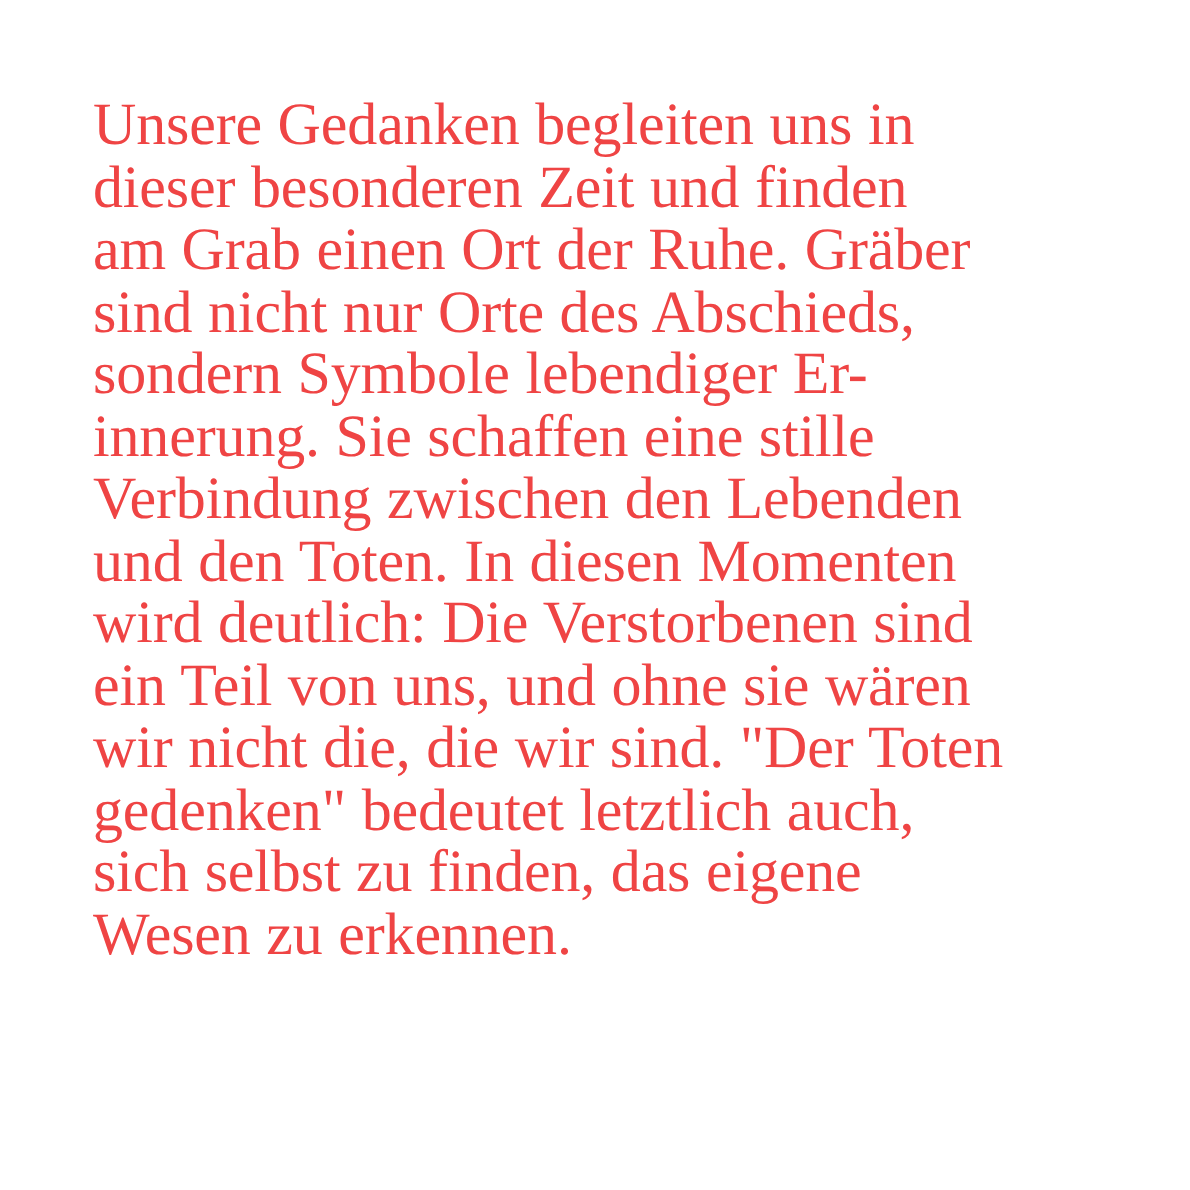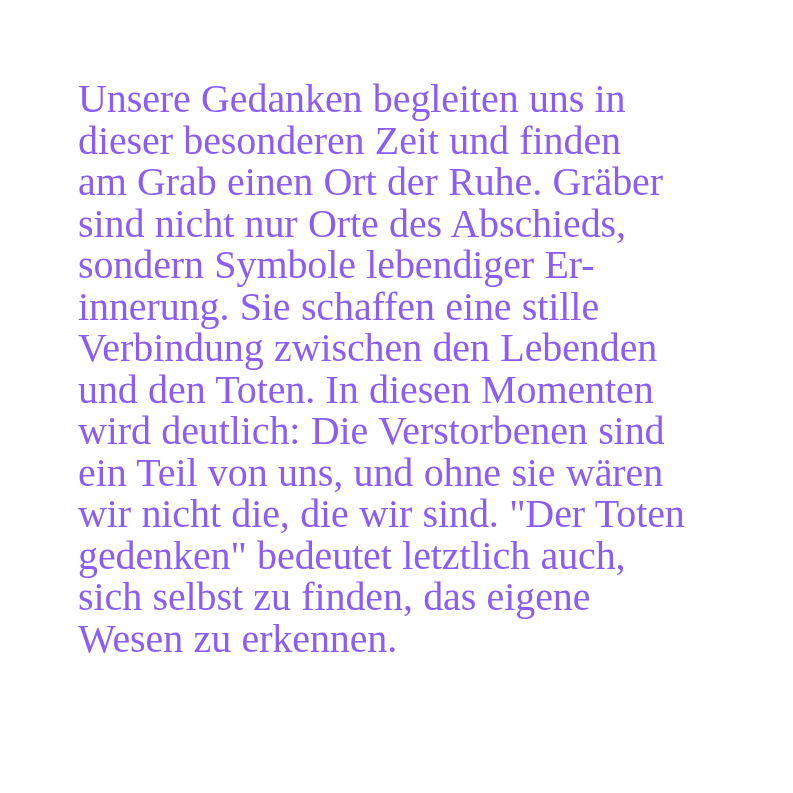--- a/index.html
+++ b/index.html
@@ -20,25 +20,25 @@
     background: #ffffff;
     box-sizing: border-box;
   }
   .text-block {
     position: absolute;
     left: 62px;
     top: 62px;
     width: 672px;
   }
   .passage {
-    margin: 16px;
+    margin: 0;
     font-family: "Liberation Serif", "DejaVu Serif", serif;
     font-size: 40px;
     line-height: 41.5px;
-    color: #8b5cf6;
+    color: #ef4444;
     text-align: left;
     letter-spacing: -0.1px;
     word-spacing: 0.5px;
     white-space: pre-line;
   }
 </style>
 </head>
 <body>
 
 <div class="page">

